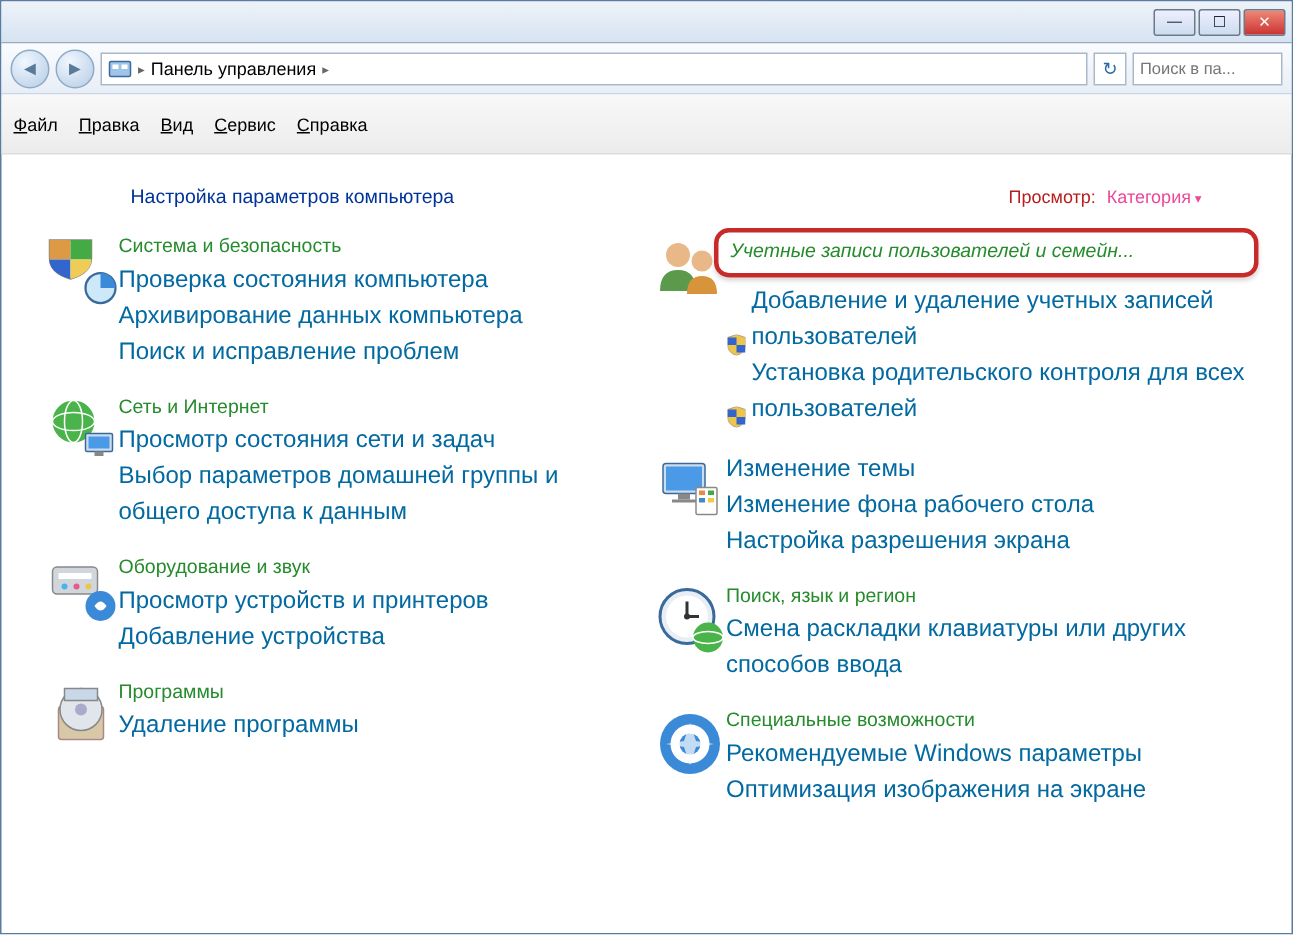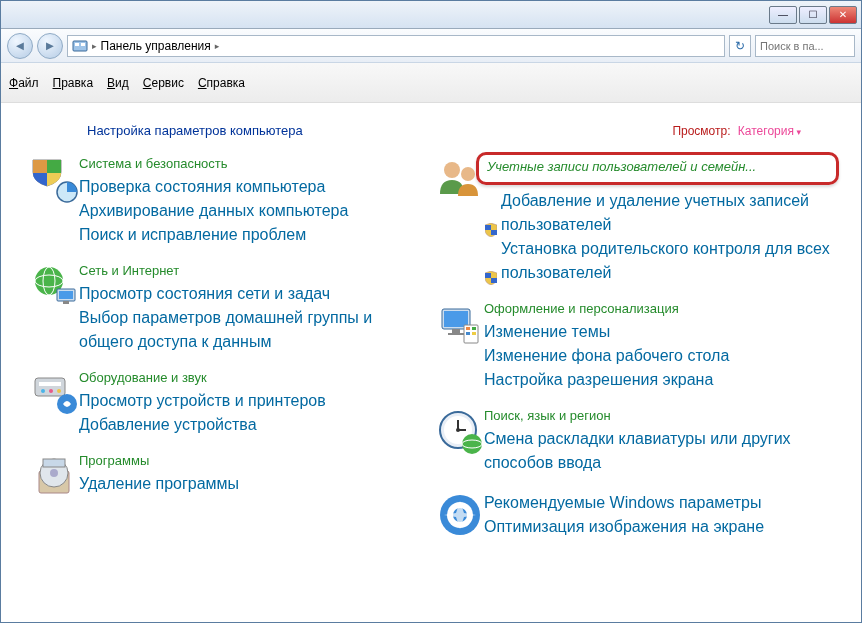--- a/index.html
+++ b/index.html
@@ -239,21 +239,20 @@
                 <rect x="16" y="28" width="8" height="4" fill="#888"></rect>
                 <rect x="12" y="32" width="16" height="2" fill="#888"></rect>
                 <rect x="28" y="24" width="14" height="18" rx="1" fill="#fff" stroke="#888"></rect>
                 <rect x="30" y="26" width="4" height="3" fill="#e84"></rect>
                 <rect x="36" y="26" width="4" height="3" fill="#4a4"></rect>
                 <rect x="30" y="31" width="4" height="3" fill="#48c"></rect>
                 <rect x="36" y="31" width="4" height="3" fill="#ec4"></rect>
               </svg>
           </div>
           <div class="cat-body">
-            <div class="cat-title">Оформление и персонализация</div>
             <div class="cat-link">
                 <span>Изменение темы</span>
               </div>
             <div class="cat-link">
                 <span>Изменение фона рабочего стола</span>
               </div>
             <div class="cat-link">
                 <span>Настройка разрешения экрана</span>
               </div>
           </div>
@@ -282,20 +281,21 @@
         <div class="category">
           <div class="cat-icon">
             <svg width="48" height="48" viewBox="0 0 48 48">
                 <circle cx="24" cy="24" r="20" fill="#3a8ad8"></circle>
                 <circle cx="24" cy="24" r="13" fill="#fff"></circle>
                 <circle cx="24" cy="24" r="7" fill="#3a8ad8"></circle>
                 <path d="M24 10 L28 22 L40 24 L28 26 L24 38 L20 26 L8 24 L20 22 Z" fill="#fff" opacity="0.7"></path>
               </svg>
           </div>
           <div class="cat-body">
+            <div class="cat-title">Специальные возможности</div>
             <div class="cat-link">
                 <span>Рекомендуемые Windows параметры</span>
               </div>
             <div class="cat-link">
                 <span>Оптимизация изображения на экране</span>
               </div>
           </div>
         </div>
 
       </div>

